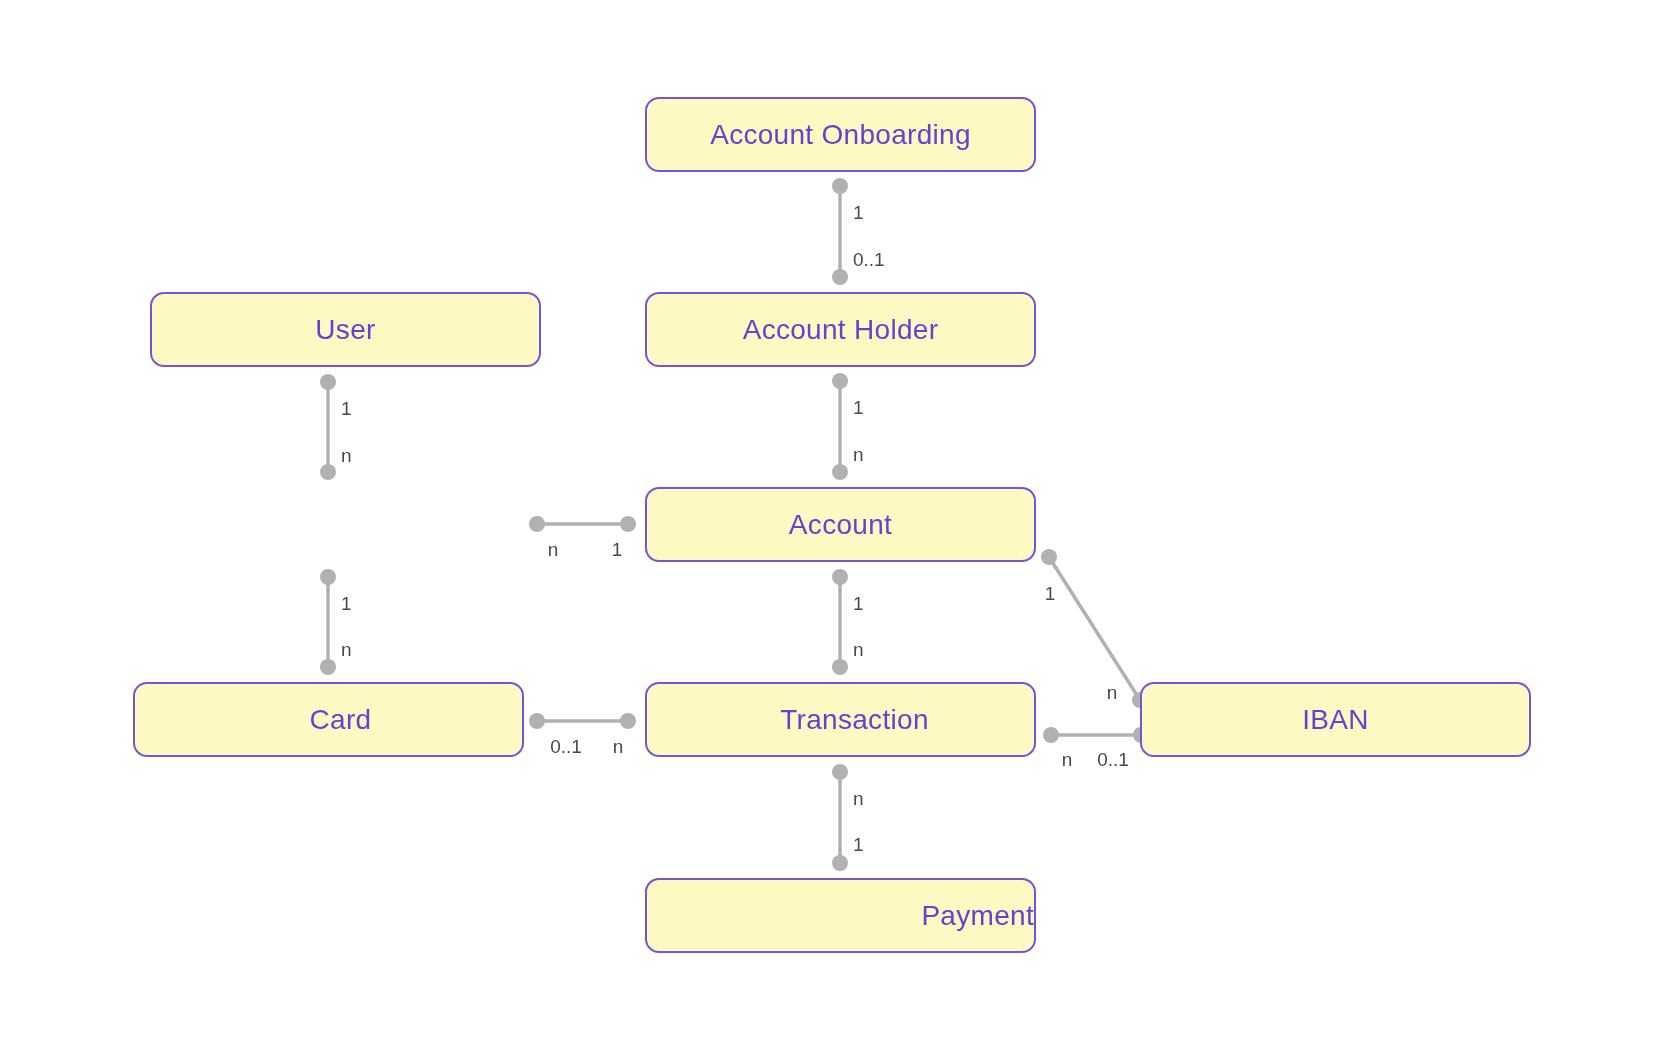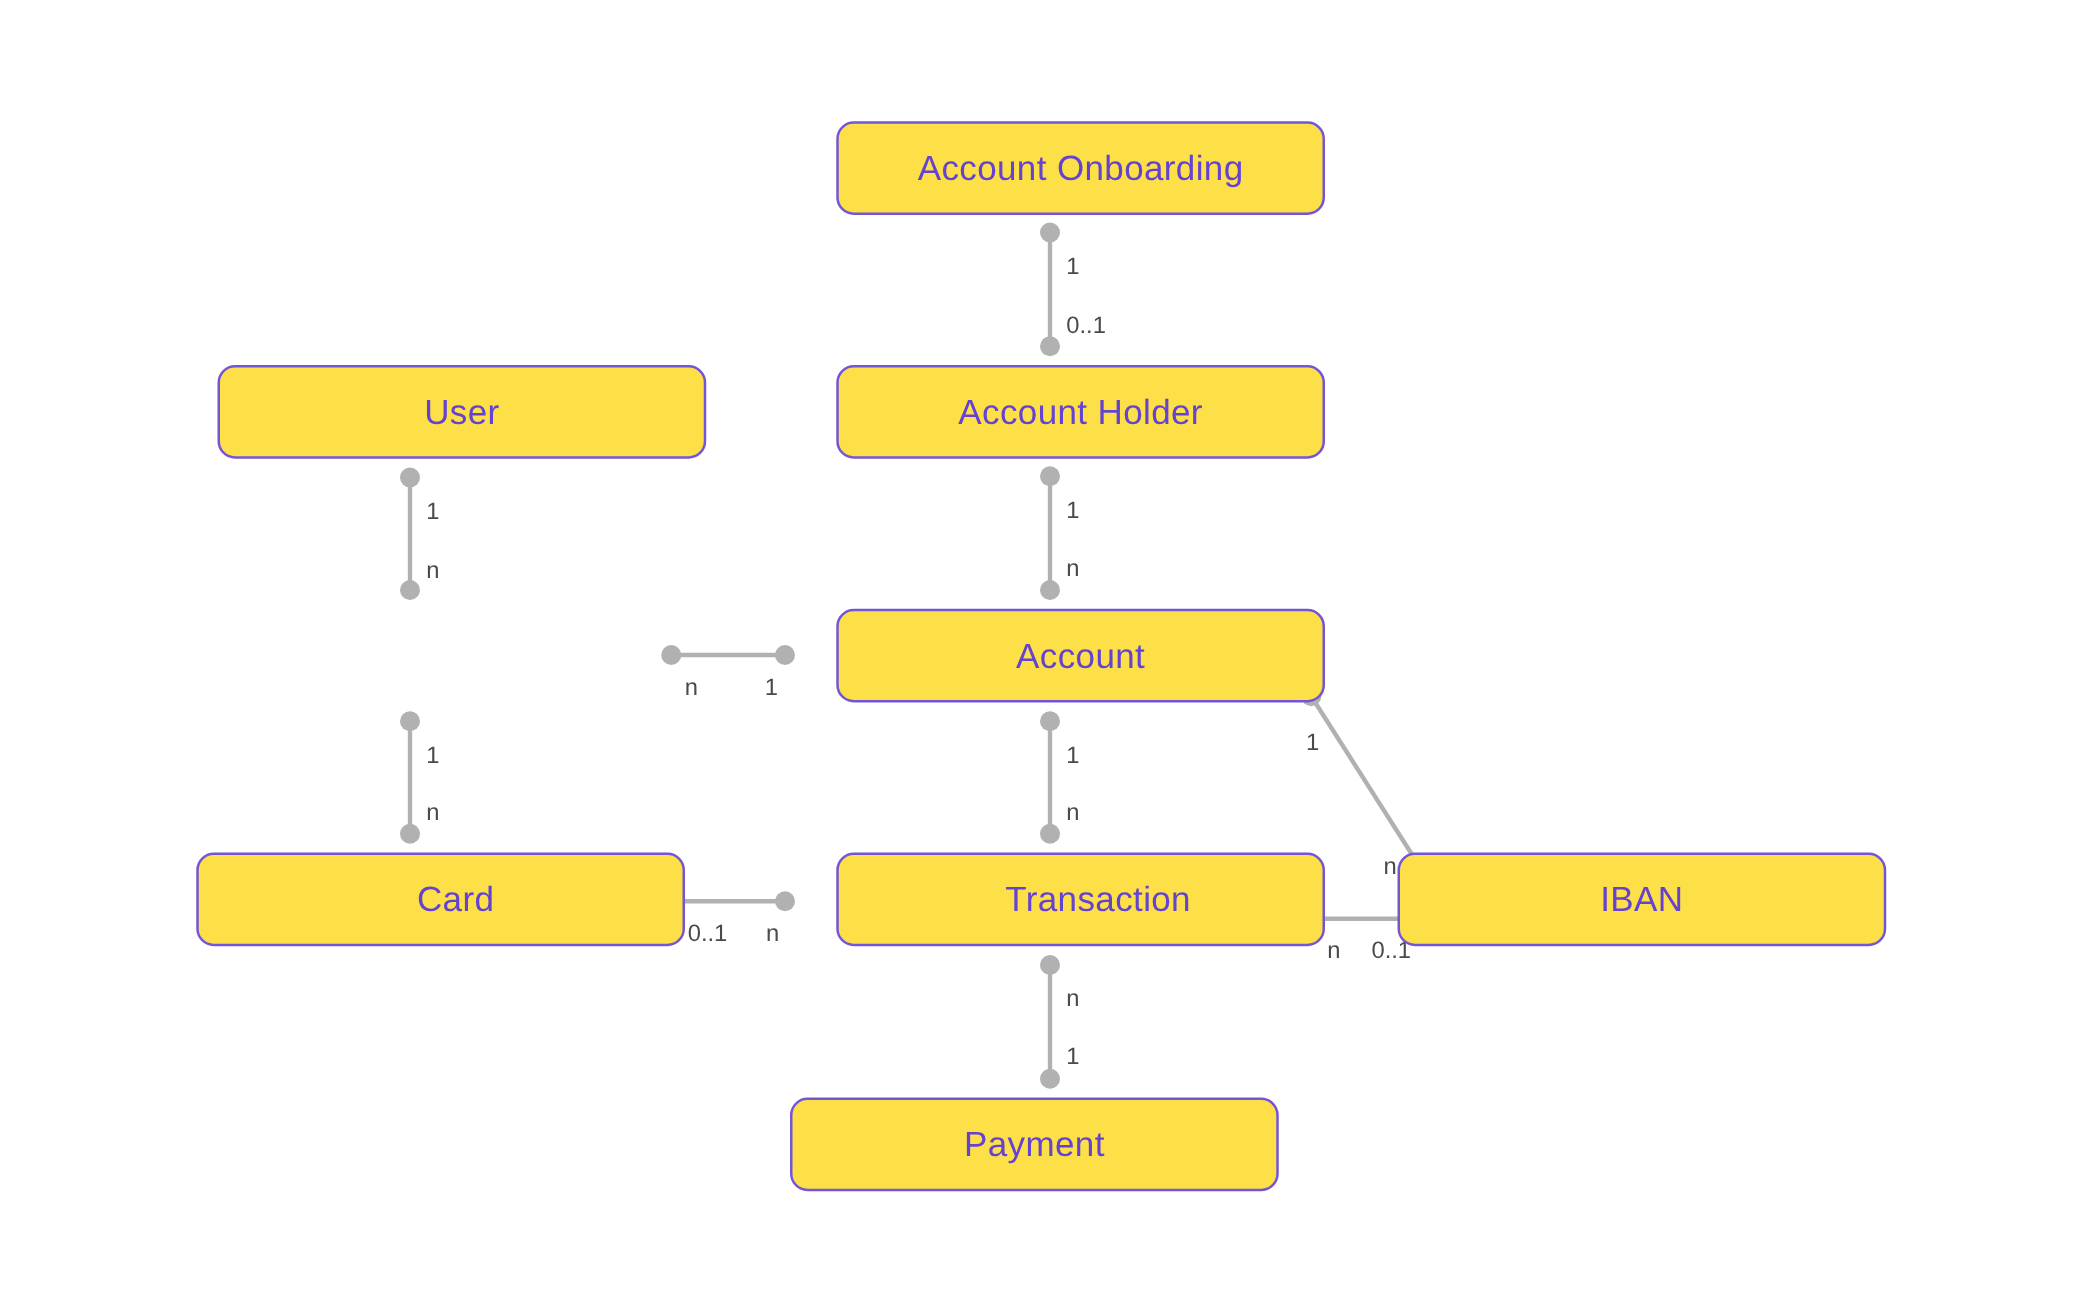--- a/index.html
+++ b/index.html
@@ -33,31 +33,30 @@
   .card-label {
     font-family: "Liberation Sans", sans-serif;
     font-size: 19px;
     fill: #4a4a4a;
   }
   .entity {
     position: absolute;
     width: 391px;
     height: 75px;
     box-sizing: border-box;
-    background: #fde047;
+    background: #fef9c3;
     border: 2px solid #7455d8;
     border-radius: 14px;
     display: flex;
     align-items: center;
     justify-content: center;
     color: #6443d0;
     font-size: 28px;
     letter-spacing: 0.3px;
     cursor: default;
-    margin-left: 24px;
   }
 </style>
 </head>
 <body>
 
 <div class="canvas">
 
   <svg class="connectors" viewBox="0 0 1680 1050">
 
     <g>
@@ -160,21 +159,21 @@
   </div>
 
   <div class="entity" style="left:133px; top:682px;padding-left:24px;">
     <span>Card</span>
   </div>
 
   <div class="entity" style="left:645px; top:682px;padding-left:28px;">
     <span>Transaction</span>
   </div>
 
-  <div class="entity" style="left:1094px; top:682px;align-items:center;">
+  <div class="entity" style="left:1140px; top:682px;align-items:center;">
     <span>IBAN</span>
   </div>
 
-  <div class="entity" style="left:608px; top:878px;">
+  <div class="entity" style="left:645px; top:878px;justify-content:flex-end;">
     <span>Payment</span>
   </div>
 
 </div>
 
 </body></html>

